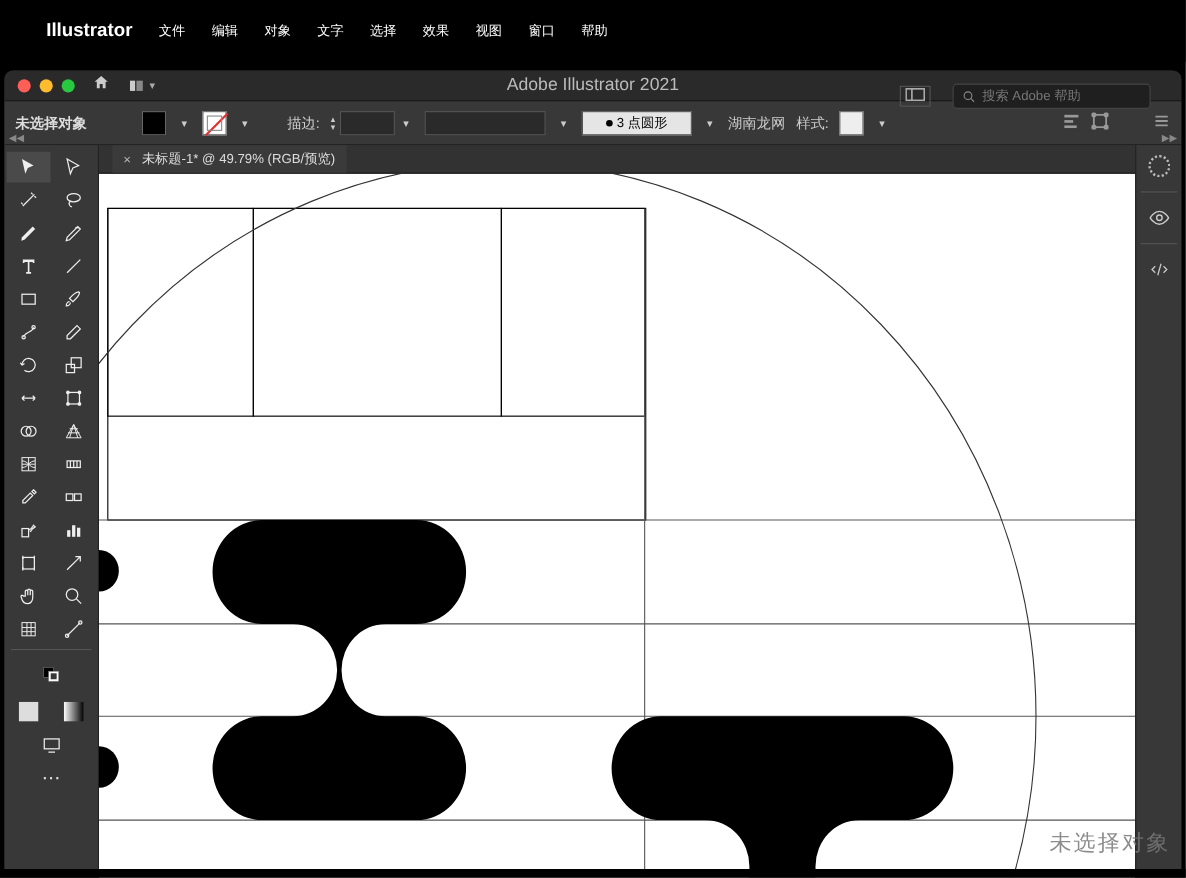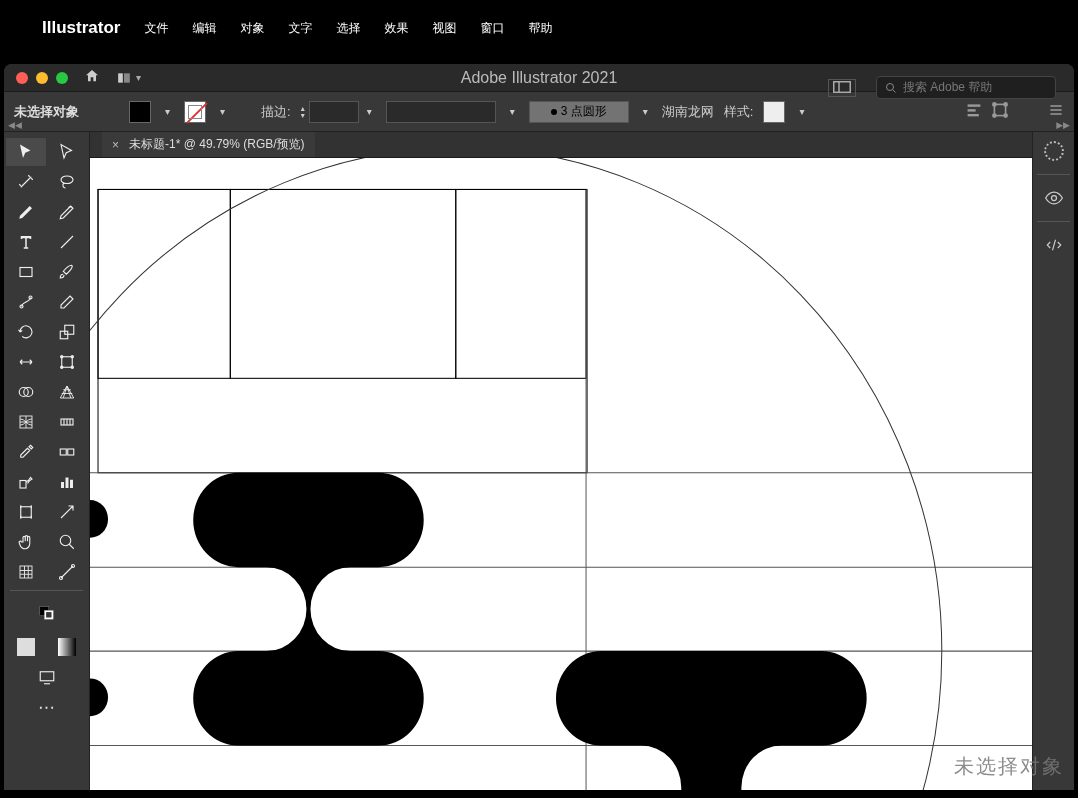--- a/index.html
+++ b/index.html
@@ -17,37 +17,37 @@
 
 .titlebar { height: 28px; background: #2a2a2a; display: flex; align-items: center; position: relative; border-bottom: 1px solid #1a1a1a; }
 .traffic-lights { display: flex; gap: 8px; padding-left: 12px; }
 .tl { width: 12px; height: 12px; border-radius: 50%; }
 .tl.red { background: #ff5f57; }
 .tl.yellow { background: #febc2e; }
 .tl.green { background: #28c840; }
 .titlebar .home-icon { color: #ccc; margin-left: 16px; font-size: 16px; }
 .titlebar .layout-icon { color: #ccc; margin-left: 16px; font-size: 14px; display:flex; align-items:center; gap:4px;}
 .titlebar .title { position: absolute; left: 50%; transform: translateX(-50%); color: #bbb; font-size: 16px; }
-.titlebar .right-controls { margin-left: auto; display: flex; align-items: center; gap: 20px; padding-right: 18px; margin-top: 20px; }
+.titlebar .right-controls { margin-left: auto; display: flex; align-items: center; gap: 20px; padding-right: 28px; margin-top: 20px; }
 .titlebar .dock-icon { color: #aaa; border:1px solid #555; padding:1px 4px; font-size:10px;}
 .titlebar .search-box { background: #1f1f1f; border: 1px solid #444; border-radius: 4px; padding: 2px 8px; color: #777; font-size: 12px; width: 180px; display:flex; align-items:center; gap:6px;}
 
 
 .control-bar { height: 40px; background: #383838; display: flex; align-items: center; padding: 0 10px; gap: 10px; border-bottom: 1px solid #222; color: #ccc; font-size: 13px; }
 .control-bar .sel-label { color: #ddd; font-weight: bold; }
 .fill-swatch { width: 22px; height: 22px; background: #000; border: 1px solid #666; }
 .stroke-swatch { width: 22px; height: 22px; background: #fff; border: 1px solid #666; position: relative; }
 .stroke-swatch::after { content: ""; position: absolute; inset: 3px; border: 1px solid #888; }
 .stroke-swatch .slash { position:absolute; left:-2px; top:50%; width:28px; height:2px; background:#e03030; transform:rotate(-45deg);}
 .dd-caret { color: #ccc; font-size: 10px; padding: 0 4px; }
 .stroke-weight { display: flex; align-items: center; gap: 4px; }
 .spinner { display:flex; flex-direction:column; font-size:8px; color:#ccc; line-height:7px;}
 .stroke-input { width: 50px; height: 22px; background: #2a2a2a; border: 1px solid #555; }
 .profile-box { width: 110px; height: 22px; background: #2a2a2a; border: 1px solid #555; }
-.brush-box { width: 100px; height: 22px; background: #737373; border: 1px solid #555; display:flex; align-items:center; justify-content:center; color:#000; font-size:12px; gap:4px;}
+.brush-box { width: 100px; height: 22px; background: #e5e5e5; border: 1px solid #555; display:flex; align-items:center; justify-content:center; color:#000; font-size:12px; gap:4px;}
 .brush-box .dot{width:6px;height:6px;background:#000;border-radius:50%;}
 .opacity-label { color:#ccc; }
 .style-swatch { width: 22px; height: 22px; background: #eee; border: 1px solid #666; }
 .ctrl-icon { color:#888; font-size:14px; }
 .ctrl-spacer { flex: 1; }
 
 
 .doc-row { flex: 1; display: flex; min-height: 0; }
 
 

